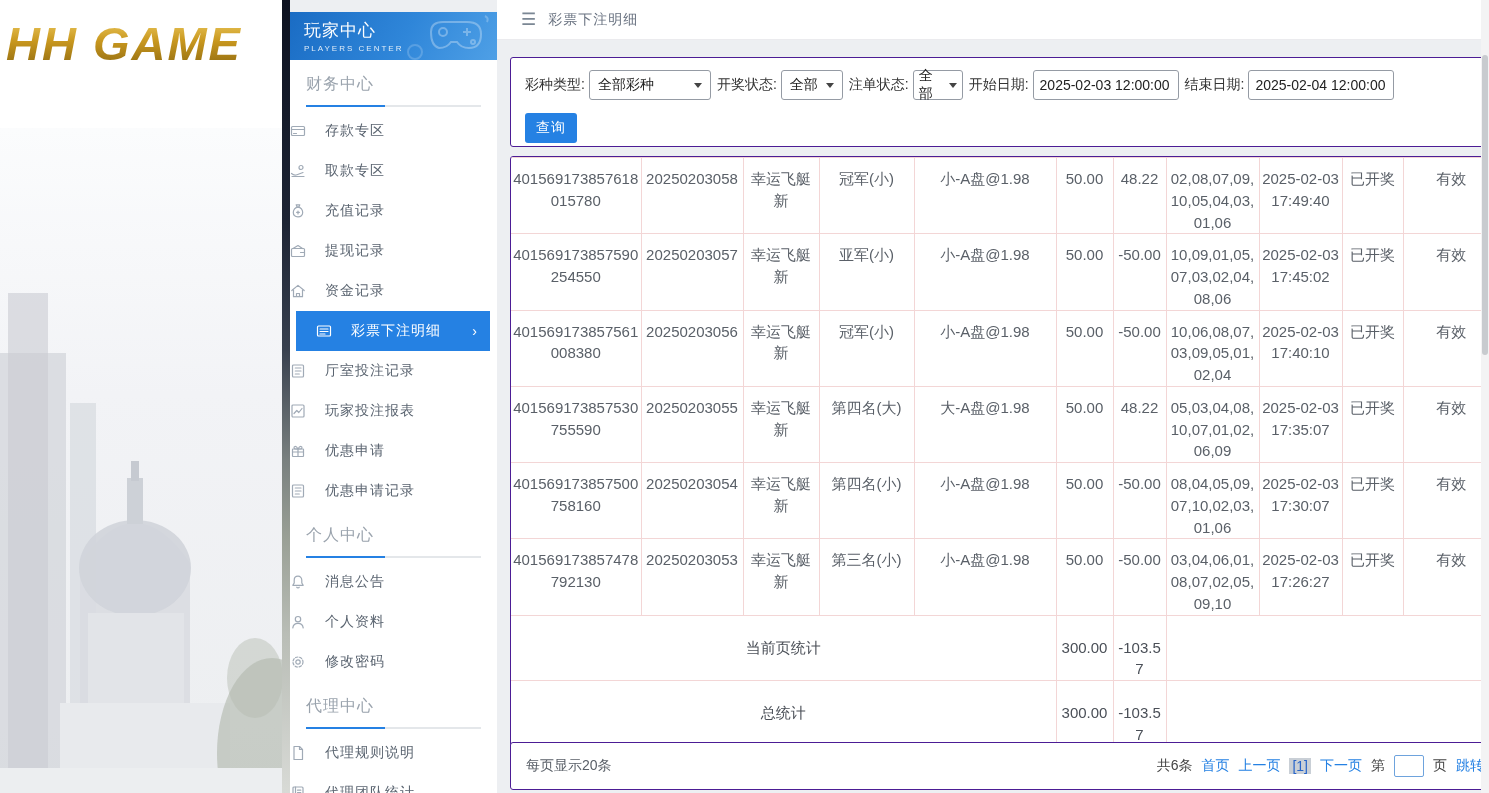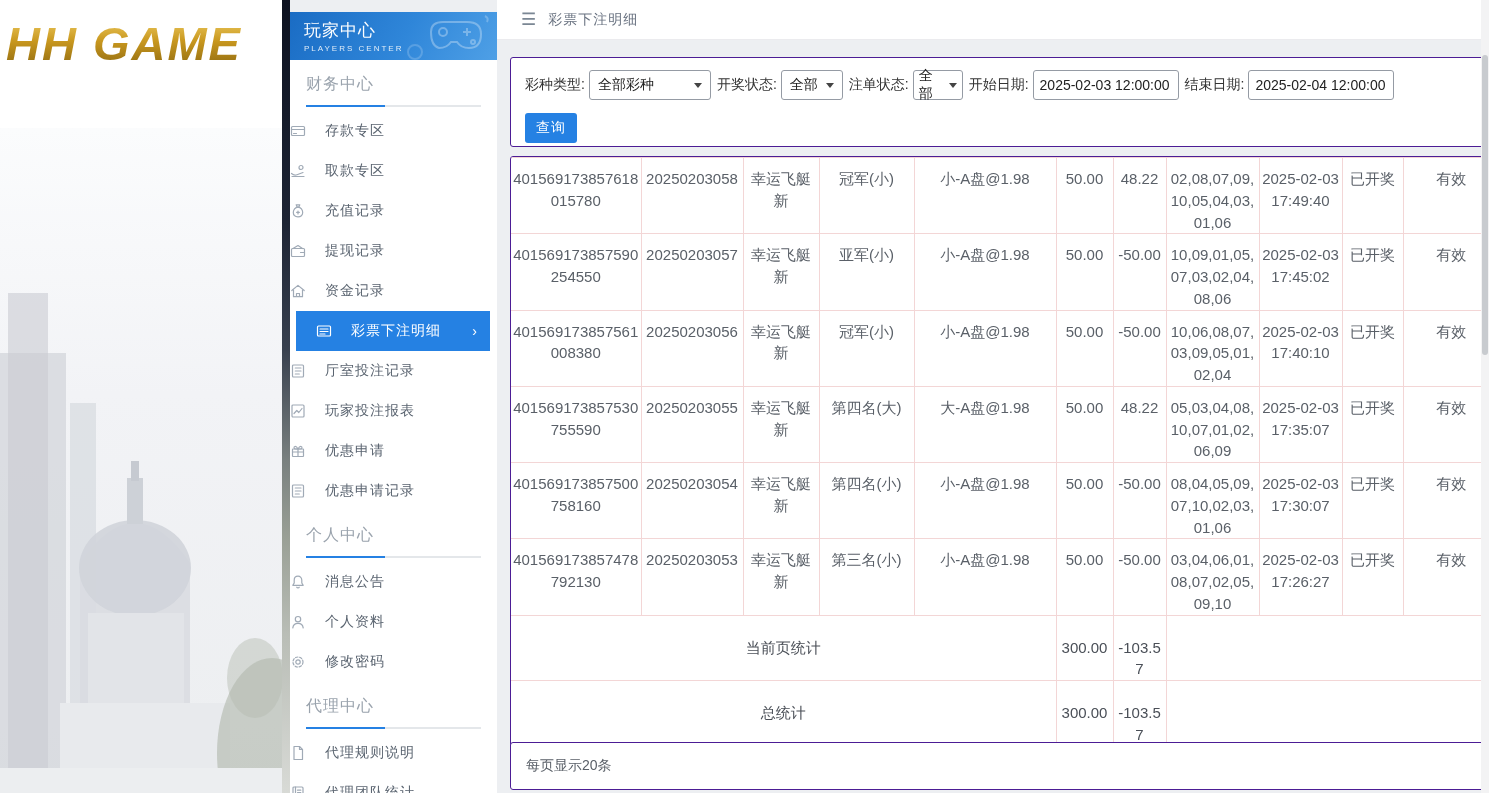--- a/index.html
+++ b/index.html
@@ -418,18 +418,29 @@
         <td>300.00</td>
         <td>-103.57</td>
         <td colspan="4"></td>
       </tr>
     </tbody>
       </table>
   </div>
 
   <div class="card pager-card">
     <span class="per-page">每页显示20条</span>
+    <span class="pager">
+      <span>共6条</span>
+      <a class="plink">首页</a>
+      <a class="plink">上一页</a>
+      <span class="pcur">[1]</span>
+      <a class="plink">下一页</a>
+      <span>第</span>
+      <input class="jump-input" style="">
+      <span>页</span>
+      <a class="plink">跳转</a>
+    </span>
   </div>
 </div>
 
 <div class="scrollbar">
   <div class="scroll-thumb"></div>
 </div>
 
 </body></html>

